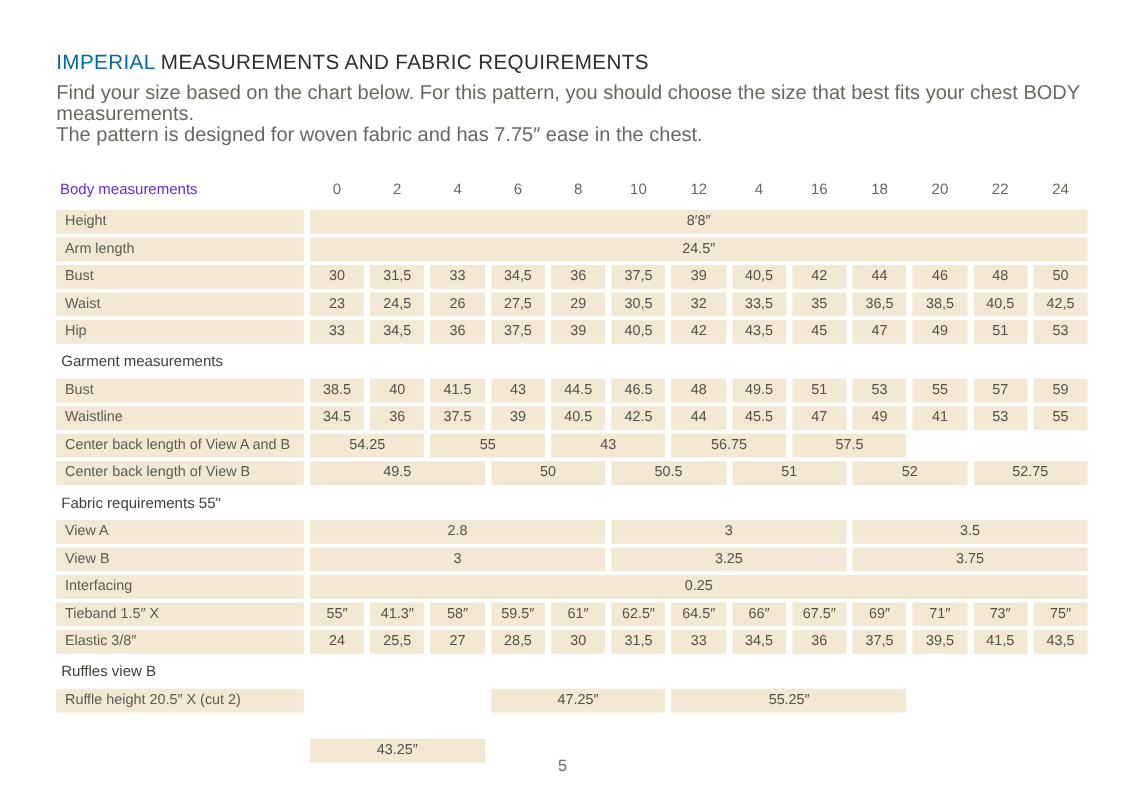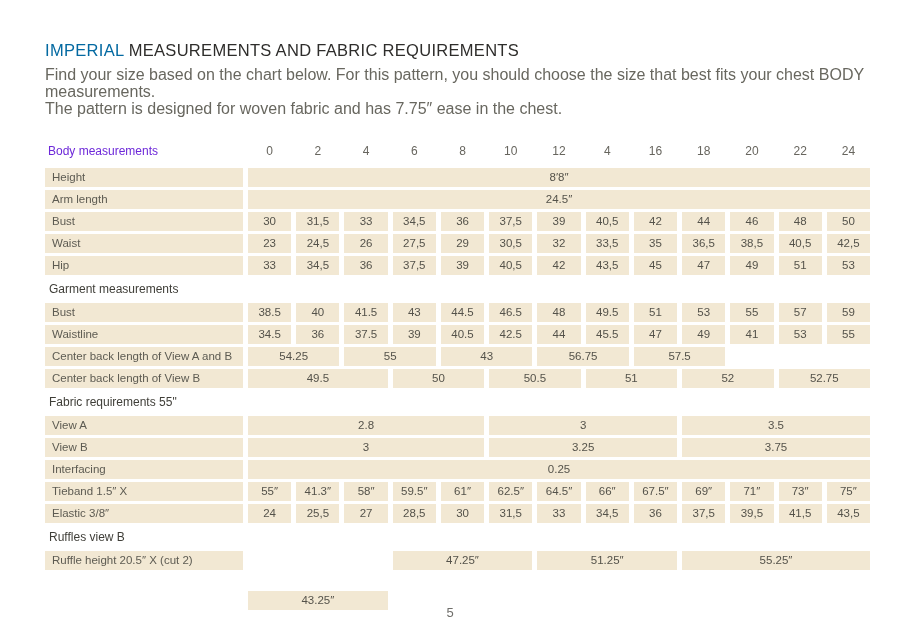--- a/index.html
+++ b/index.html
@@ -209,20 +209,19 @@
           <div class="cell val">37,5</div>
           <div class="cell val">39,5</div>
           <div class="cell val">41,5</div>
           <div class="cell val">43,5</div>
         </div>
         <div class="section">Ruffles view B</div>
         <div class="row">
           <div class="cell label">Ruffle height 20.5″  X (cut 2)</div>
           <div class="cell val" style="grid-column: span 3; margin-top: 40px;">43.25″</div>
           <div class="cell val" style="grid-column: span 3;">47.25″</div>
-          <div class="cell val" style="grid-column: span 3;">51.25″</div>
           <div class="cell val" style="grid-column: span 4;">55.25″</div>
         </div>
       </div>
   </div>
 
   <div class="pagenum">5</div>
 </div>
 
 </body></html>

